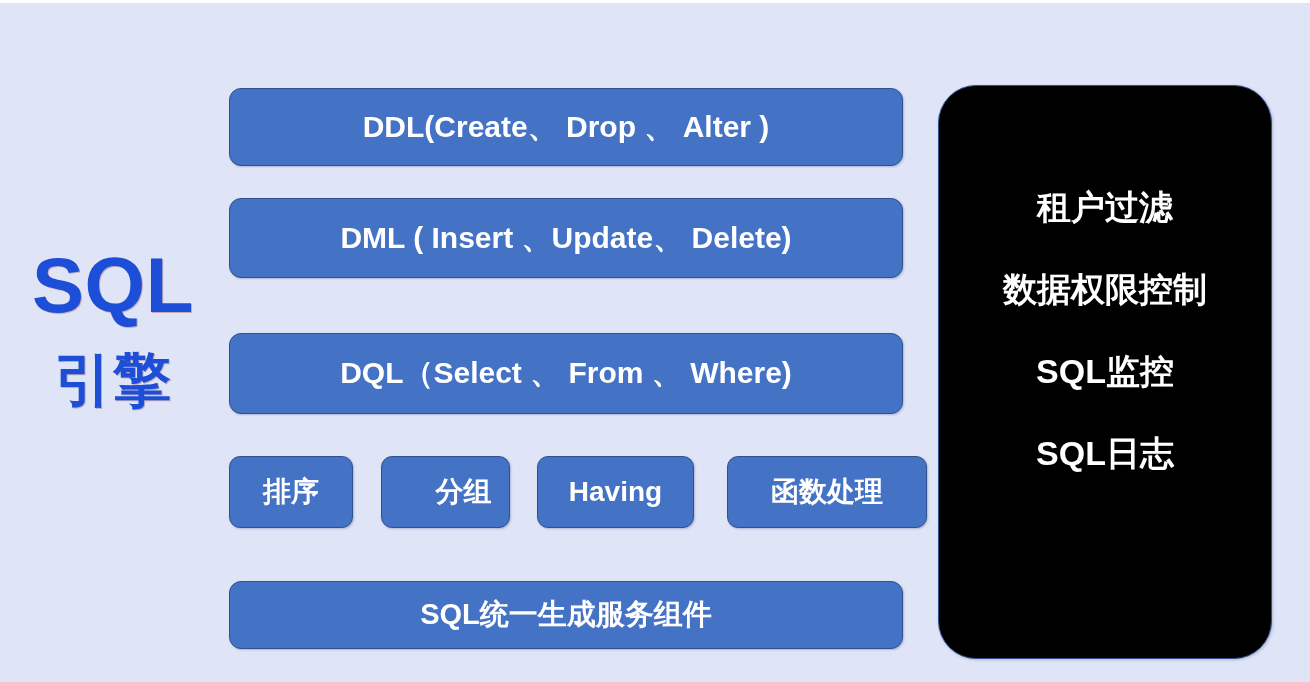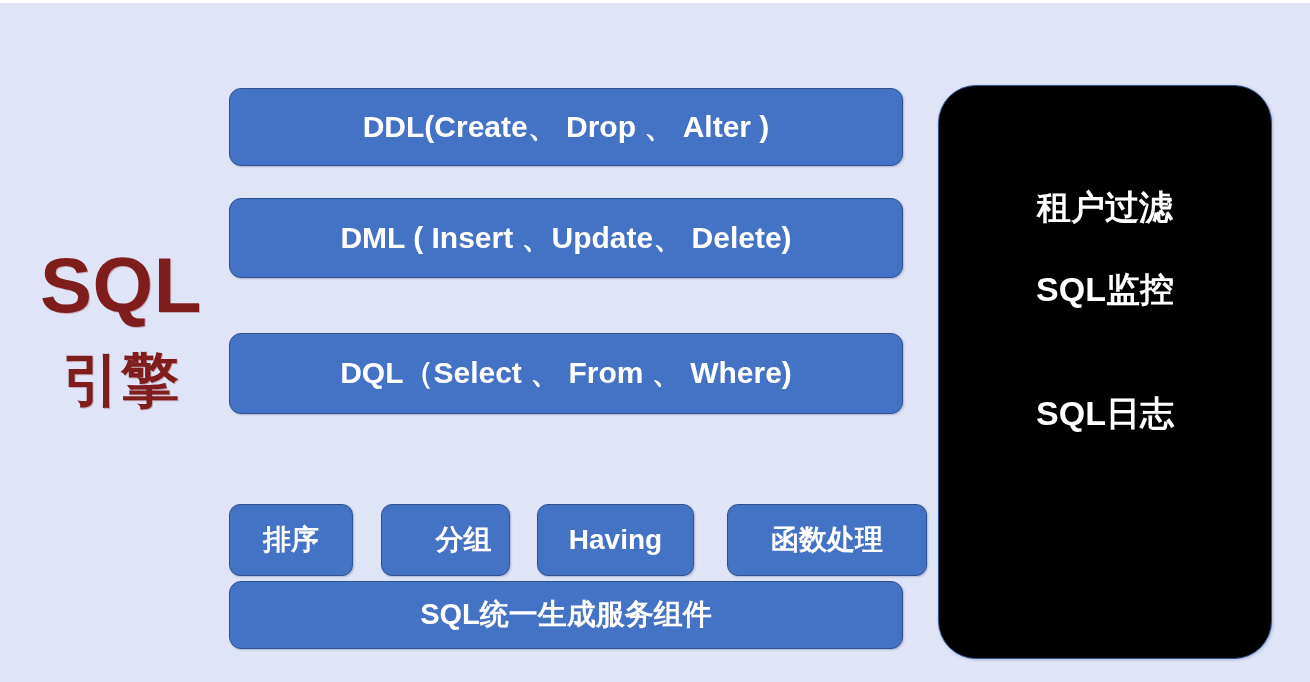--- a/index.html
+++ b/index.html
@@ -30,25 +30,25 @@
     left: 0;
     top: 0;
     width: 1310px;
     height: 3px;
     background: #ffffff;
   }
 
   
   #engine-label {
     position: absolute;
-    left: 16px;
+    left: 8px;
     top: 246px;
     width: 210px;
     text-align: center;
-    color: #7f1d1d;
+    color: #1d4ed8;
     font-weight: bold;
     line-height: 1.02;
     letter-spacing: 0.5px;
     text-shadow: 1px 1px 0 rgba(120,0,0,0.25);
   }
   #engine-label .line1 {
     display: block;
     font-size: 78px;
   }
   #engine-label .line2 {
@@ -91,21 +91,20 @@
     left: 229px;  top: 581px; width: 674px; height: 68px;
     font-size: 29px;
   }
 
   
   .chip {
     top: 456px;
     height: 72px;
     font-size: 28px;
     border-radius: 11px;
-    margin-top: 48px;
   }
   #chip-sort   { left: 229px; width: 124px; }
   #chip-group  { left: 381px; width: 129px; padding-left: 36px; }
   #chip-having { left: 537px; width: 157px; }
   #chip-func   { left: 727px; width: 200px; }
 
   
   #right-panel {
     position: absolute;
     left: 938px;
@@ -125,21 +124,21 @@
   }
   #right-panel .panel-item {
     color: #ffffff;
     font-weight: bold;
     font-size: 34px;
     line-height: 1;
     text-align: center;
     white-space: nowrap;
     margin-bottom: 48px;
   }
-  #right-panel .panel-item:last-child { margin-bottom: 0; margin-top: 42px; }
+  #right-panel .panel-item:last-child { margin-bottom: 0; }
 </style>
 </head>
 <body>
 
 <div id="slide">
 
   <div id="top-edge"></div>
 
   <div id="engine-label">
     <span class="line1">SQL</span>
@@ -170,17 +169,18 @@
   <div class="blue-box chip" id="chip-func">
     <span>函数处理</span>
   </div>
 
   <div class="blue-box" id="row-service">
     <span>SQL统一生成服务组件</span>
   </div>
 
   <div id="right-panel">
     <div class="panel-item">租户过滤</div>
+    <div class="panel-item">数据权限控制</div>
     <div class="panel-item">SQL监控</div>
     <div class="panel-item">SQL日志</div>
   </div>
 
 </div>
 
 </body></html>

